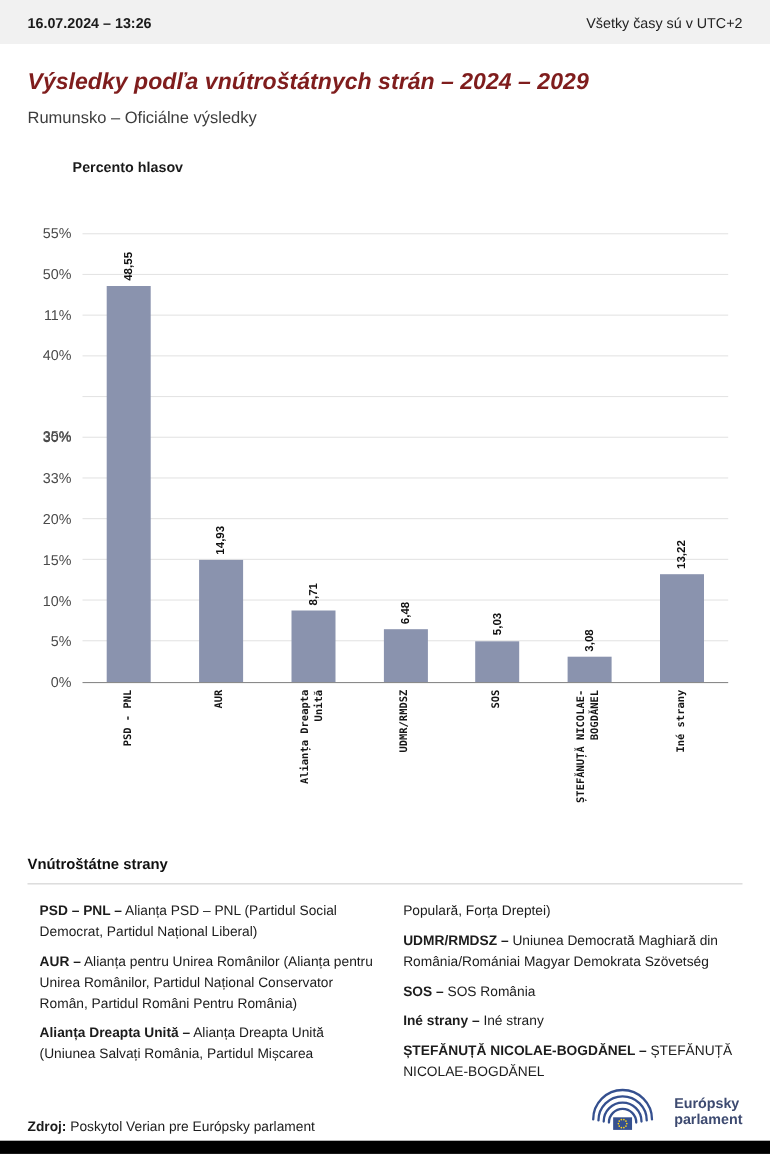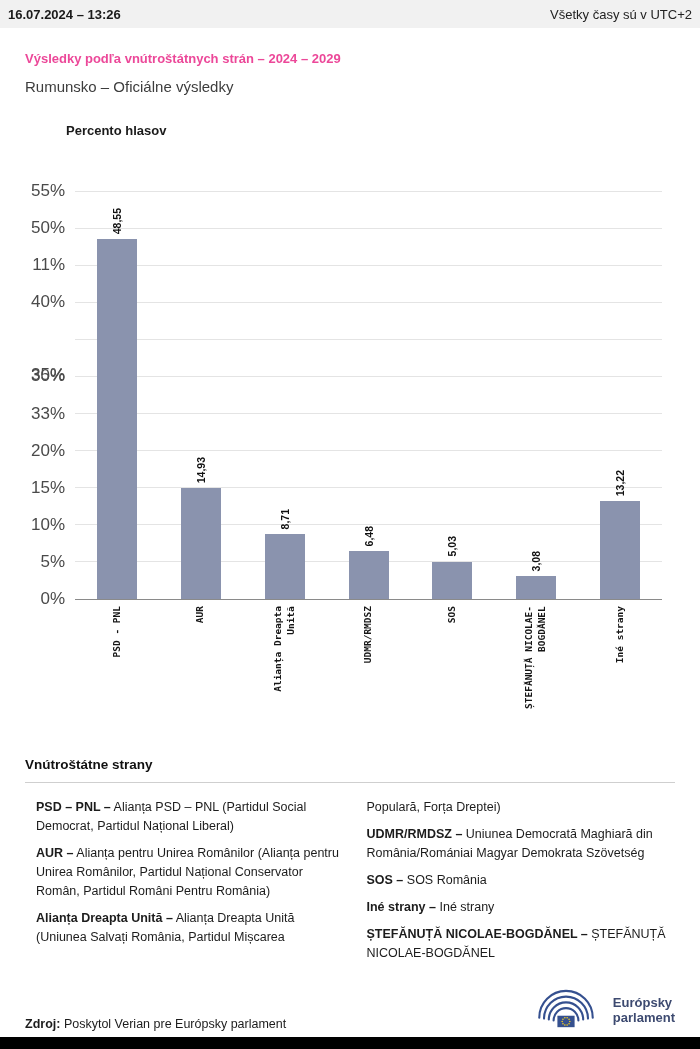--- a/index.html
+++ b/index.html
@@ -2,36 +2,36 @@
 <html><head>
 <meta charset="utf-8">
 <style>
   * { margin:0; padding:0; box-sizing:border-box; }
   html,body { background:#fff; }
   body {
     width:700px; height:1049px; position:relative; overflow:hidden;
     font-family:"Liberation Sans", sans-serif; color:#1a1a1a;
   }
   .header {
-    background:#f1f1f1; height:28px; padding:0 8px;
+    background:#f1f1f1; height:40px; padding:0 25px;
     display:flex; justify-content:space-between; align-items:center;
   }
   .header .dt { font-size:13px; font-weight:bold; }
   .header .tz { font-size:13px; color:#222;text-align:right; }
   .titleblock { padding:23px 25px 0; }
-  .page-title { font-size:13px; font-weight:bold; color:#ec4899; }
+  .page-title { font-size:21px; font-weight:bold; color:#7f1d1d;font-style:italic; }
   .page-subtitle { font-size:15px; font-weight:normal; color:#3d3d3d; margin-top:12px; }
   .chart-title { font-size:13px; font-weight:bold; margin:28px 0 0 38px;padding-left:28px; }
 
   .plot-wrap { position:relative; margin:53px 0 0 75px; width:587px; height:408px; }
   .gridline { position:absolute; left:0; width:100%; height:1px; background:#e4e4e4; }
   .gridline.axis { background:#8a8a8a; }
   .ylabel {
     position:absolute; left:-10px; transform:translate(-100%,-50%);
-    font-size:17px; color:#4a4a4a; white-space:nowrap;
+    font-size:13px; color:#4a4a4a; white-space:nowrap;
   }
   .bar { position:absolute; bottom:0; width:40px; }
   .vlabel {
     position:absolute;
     writing-mode:vertical-rl; transform:translateX(-50%) rotate(180deg);
     font-size:10.5px; font-weight:bold; color:#101010; white-space:nowrap;
   }
   .xlabels { display:flex; margin-left:75px; width:587px; height:132px; }
   .xcell { flex:1; display:flex; justify-content:center; align-items:flex-start; padding-top:7px; }
   .xlabel {

